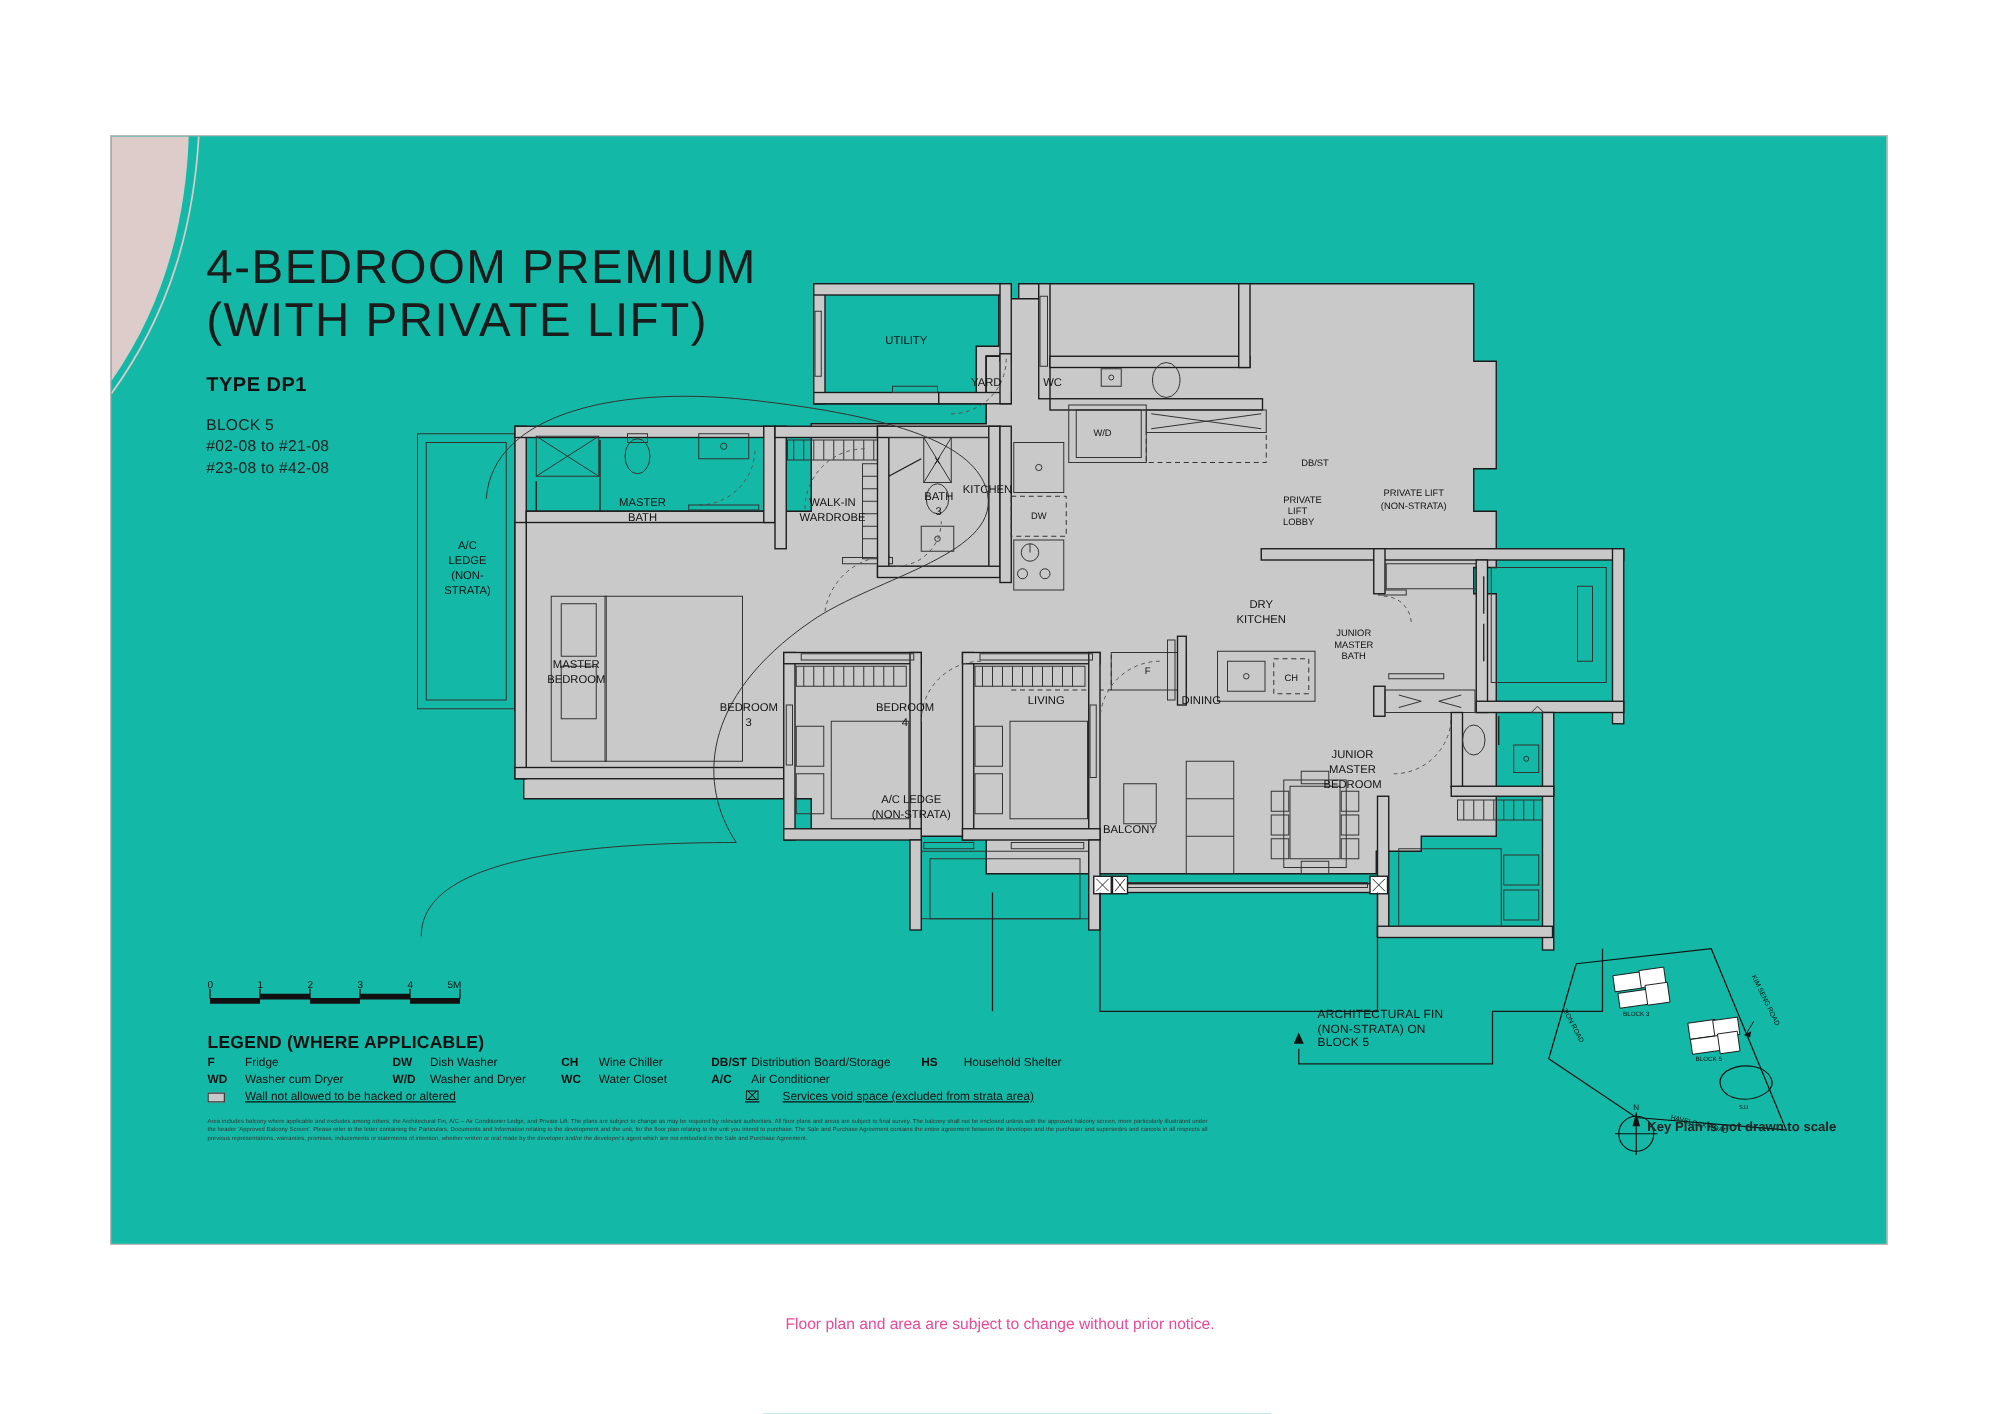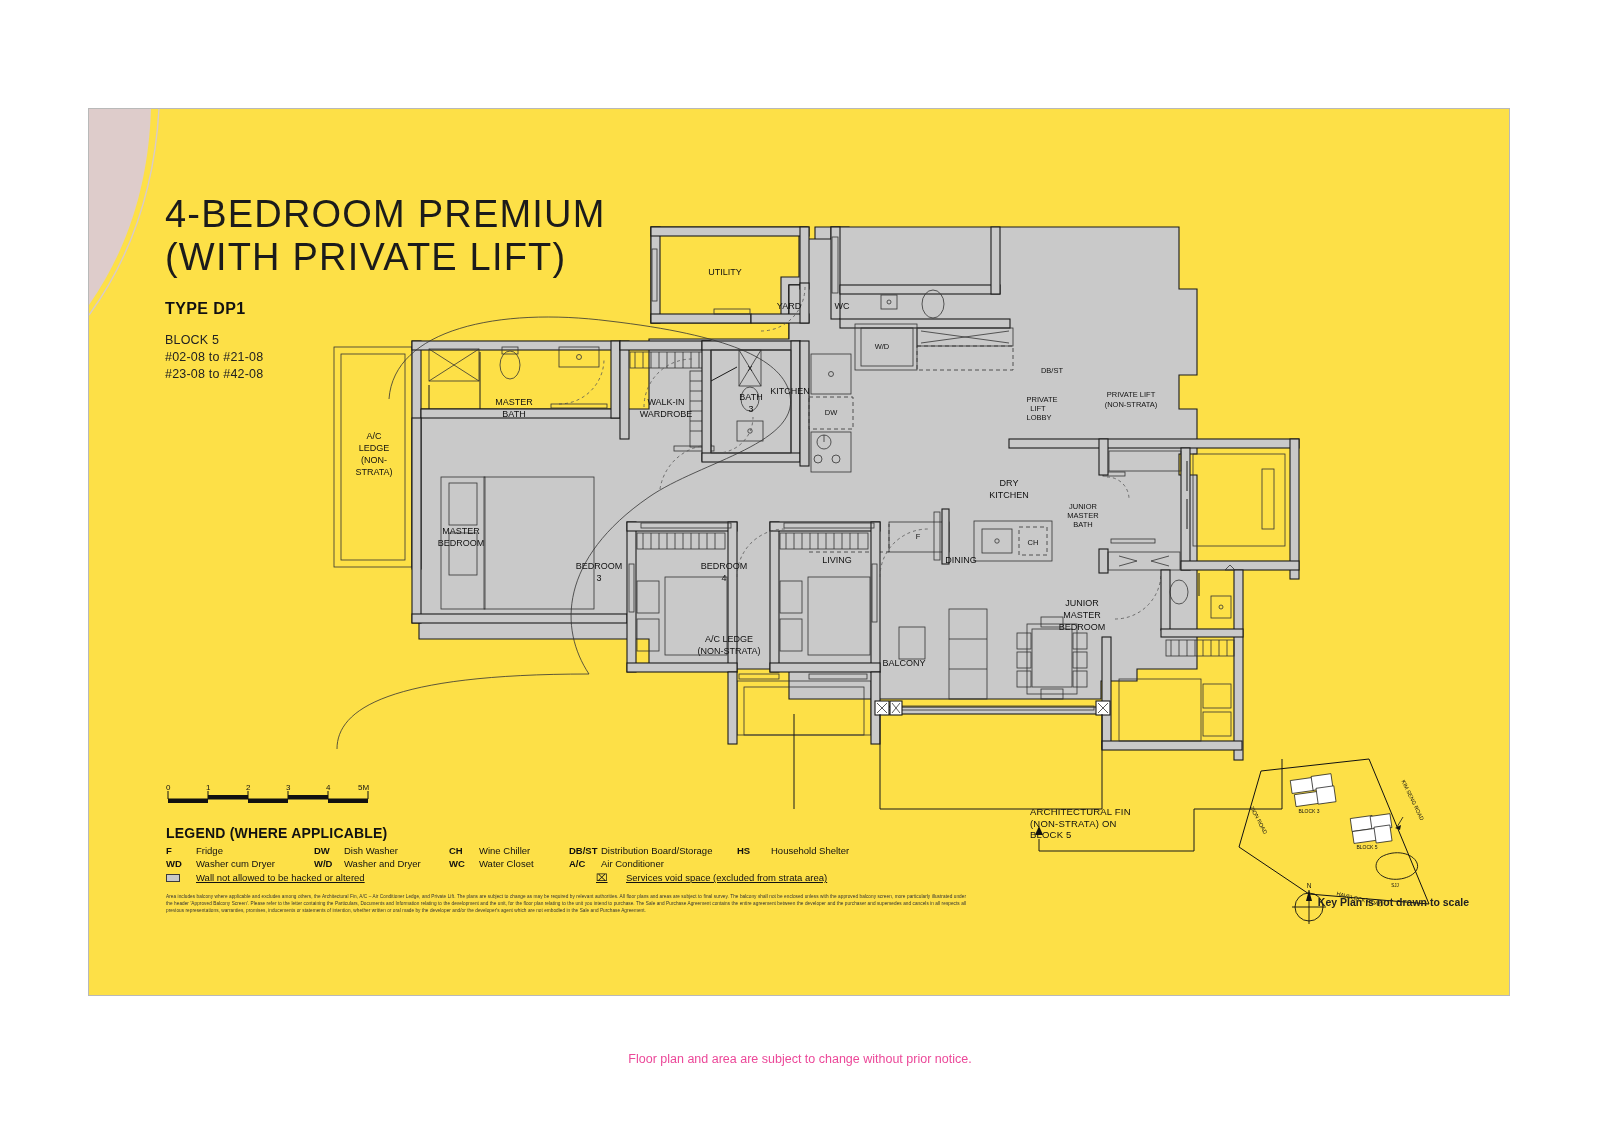--- a/index.html
+++ b/index.html
@@ -7,21 +7,21 @@
   body {
     width:1600px; height:1131px;
     background:#ffffff;
     font-family:"Liberation Sans", sans-serif;
     color:#111;
     overflow:hidden;
     position:relative;
   }
   .page-frame{
     position:absolute; left:88px; top:108px; width:1422px; height:888px;
-    border:1px solid #b9b9b9; background:#fde047; overflow:hidden;
+    border:1px solid #b9b9b9; background:#14b8a6; overflow:hidden;
   }
   .blush{
     position:absolute; left:0; top:0; width:120px; height:220px;
     overflow:hidden; pointer-events:none;
   }
   .blush svg{display:block;}
 
   
   .title-block{ position:absolute; left:76px; top:84px; }
   .title-1,.title-2{
@@ -65,21 +65,21 @@
 
   
   .disclaimer{
     position:absolute; left:77px; top:784px; width:800px;
     font-size:4.7px; line-height:7.2px; color:#333; text-align:justify;
     letter-spacing:.05px;
   }
 
   
   .archfin-label{
-    position:absolute; left:941px; top:697px;
+    position:absolute; left:965px; top:697px;
     font-size:9.5px; line-height:11.5px; letter-spacing:.2px; color:#111;
   }
 
   
   .keyplan{ position:absolute; left:1110px; top:620px; width:270px; height:200px;}
   .keyplan svg{display:block;}
   .keyplan-caption{
     position:absolute; left:1110px; top:787px; width:270px;
     text-align:right; font-size:10.5px; font-weight:bold; color:#222;
   }

